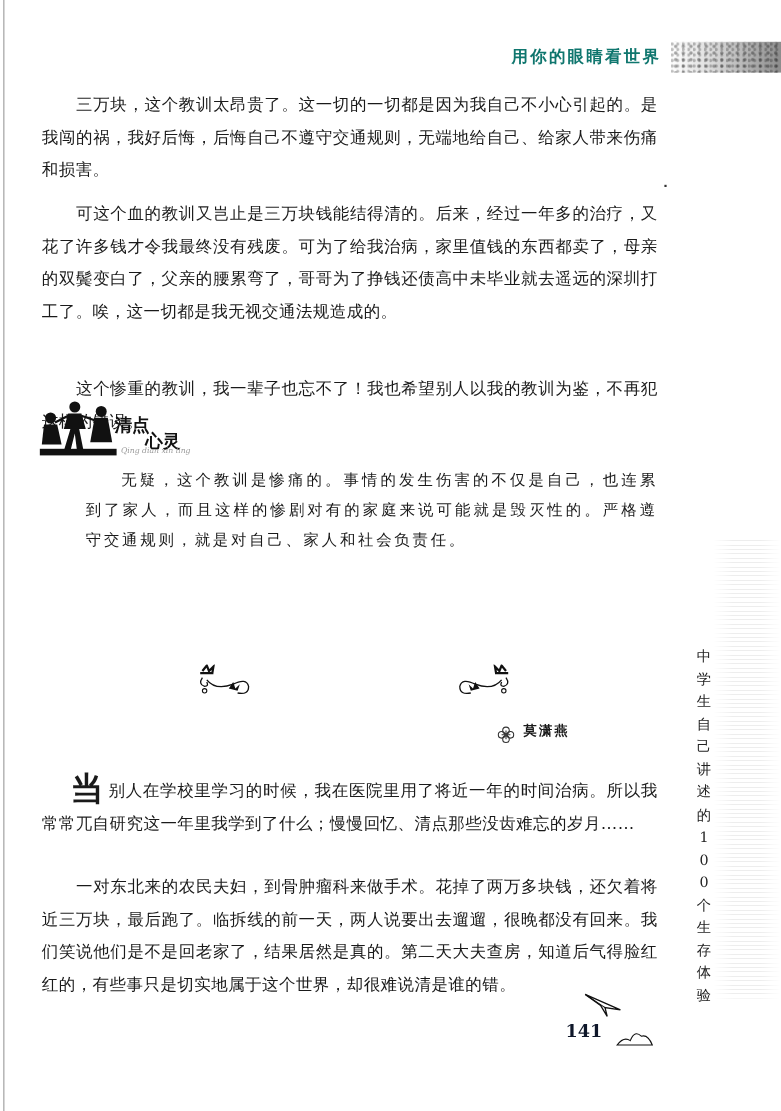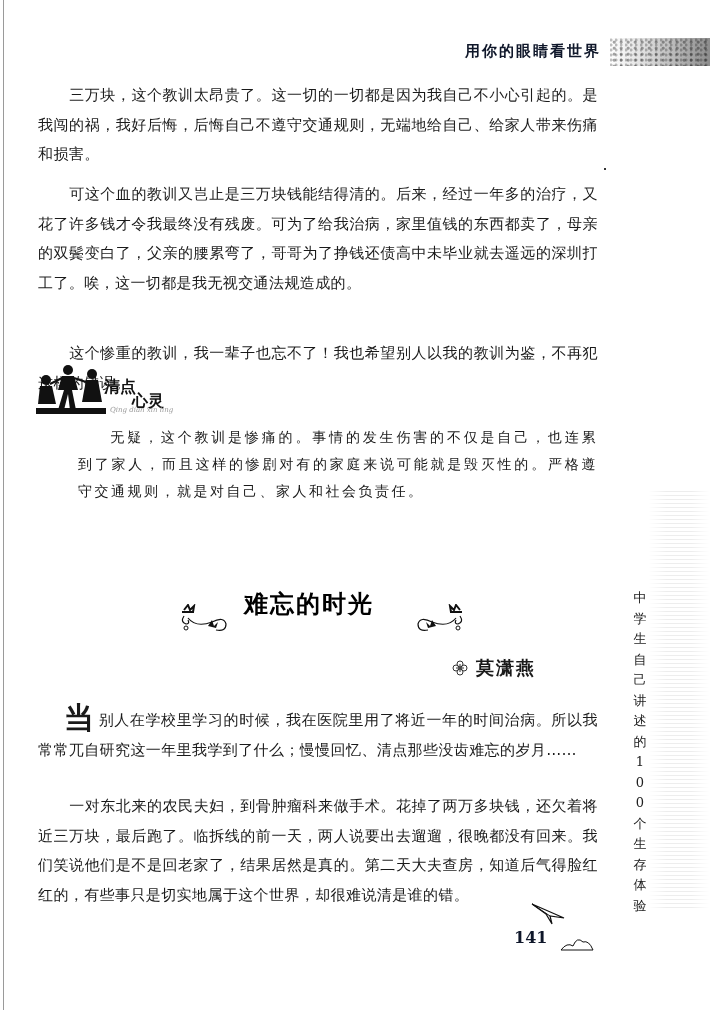--- a/index.html
+++ b/index.html
@@ -9,21 +9,21 @@
     color: #1a1a1a;
   }
   .left-edge {
     position: absolute; left: 3px; top: 0; width: 1px; height: 1010px; background: #9a9a9a;
   }
   .header {
     position: absolute; top: 38px; left: 460px; height: 30px; width: 250px;
   }
   .header-title {
     position: absolute; left: 5px; top: 4px; font-size: 15px; font-weight: bold;
-    letter-spacing: 2px; color: #0f172a; white-space: nowrap;
+    letter-spacing: 2px; color: #0f766e; white-space: nowrap;
   }
   .header-texture {
     position: absolute; left: 150px; top: 0px; width: 100px; height: 28px;
     background:
       radial-gradient(circle at 20% 40%, rgba(0,0,0,0.25) 0 1px, transparent 2px),
       radial-gradient(circle at 60% 70%, rgba(0,0,0,0.35) 0 1px, transparent 2px),
       linear-gradient(90deg, rgba(255,255,255,1) 0%, rgba(200,200,200,0.6) 35%, rgba(120,120,120,0.85) 100%);
     background-size: 5px 5px, 7px 6px, 100% 100%;
   }
   .para {
@@ -47,21 +47,21 @@
   .reflection-text .indent { display: inline-block; width: 32px; }
 
   .chapter-title-wrap { position: absolute; left: 178px; top: 586px; width: 320px; height: 60px; }
   .chapter-title {
     position: absolute; left: 66px; top: 2px; font-size: 24px; font-weight: bold;
     letter-spacing: 2px; color: #000;
   }
   .orn-left { position: absolute; left: 0; top: 18px; }
   .orn-right { position: absolute; left: 230px; top: 18px; }
   .author-flower { position: absolute; left: 452px; top: 660px; }
-  .author-name { position: absolute; left: 476px; top: 656px; font-family: "DejaVu Serif","Liberation Serif",serif; font-size: 18px; font-weight: bold; letter-spacing: 2px; }
+  .author-name { position: absolute; left: 476px; top: 656px; font-family: "DejaVu Serif","Liberation Serif",serif; font-size: 12px; font-weight: bold; letter-spacing: 2px; }
 
   .dropcap-para { top: 704px; }
   .dropcap { font-size: 30px; font-weight: bold; line-height: 28px; margin-left: 26px; margin-right: 4px; vertical-align: -3px; }
   .p5 { top: 792px; }
 
   .side-vertical {
     position: absolute; left: 630px; top: 588px; width: 20px;
     font-family: "DejaVu Serif", "Liberation Serif", serif;
     font-size: 13px; line-height: 20.5px; color: #222; text-align: center;
   }
@@ -116,21 +116,20 @@
 
 <div class="reflection-text"><span class="indent"></span><span>无疑，这个教训是惨痛的。事情的发生伤害的不仅是自己，也连累到了家人，而且这样的惨剧对有的家庭来说可能就是毁灭性的。严格遵守交通规则，就是对自己、家人和社会负责任。</span></div>
 
 <div class="chapter-title-wrap">
   <svg class="orn-left" width="58" height="30" viewBox="0 0 58 30">
     <path d="M6 6 l4 -5 l2 5 l4 -4 l-1 6 M4 8 L16 8" stroke="#111" stroke-width="2" fill="none"></path>
     <path d="M6 12 q-4 6 2 8 q4 0 2 -4 M10 14 q8 10 24 4 q12 -6 14 2 q0 8 -10 6" stroke="#111" stroke-width="1.2" fill="none"></path>
     <path d="M30 22 l4 -6 l2 6 l4 -4 l-2 6 Z" fill="#111"></path>
     <circle cx="8" cy="24" r="2" stroke="#111" fill="none"></circle>
   </svg>
-  <span class="chapter-title">难忘的时光</span>
   <svg class="orn-right" width="58" height="30" viewBox="0 0 58 30">
     <g transform="translate(58,0) scale(-1,1)">
       <path d="M6 6 l4 -5 l2 5 l4 -4 l-1 6 M4 8 L16 8" stroke="#111" stroke-width="2" fill="none"></path>
       <path d="M6 12 q-4 6 2 8 q4 0 2 -4 M10 14 q8 10 24 4 q12 -6 14 2 q0 8 -10 6" stroke="#111" stroke-width="1.2" fill="none"></path>
       <path d="M30 22 l4 -6 l2 6 l4 -4 l-2 6 Z" fill="#111"></path>
       <circle cx="8" cy="24" r="2" stroke="#111" fill="none"></circle>
     </g>
   </svg>
 </div>
 

